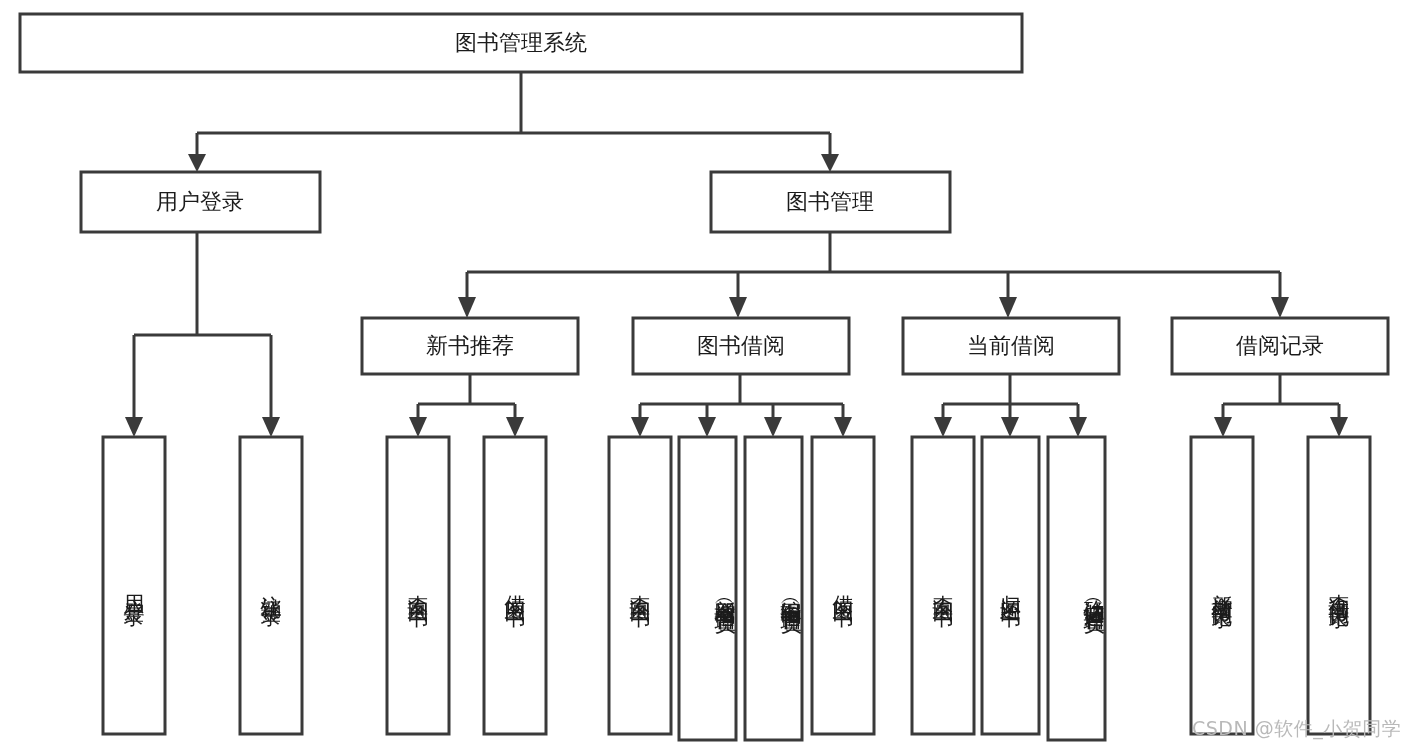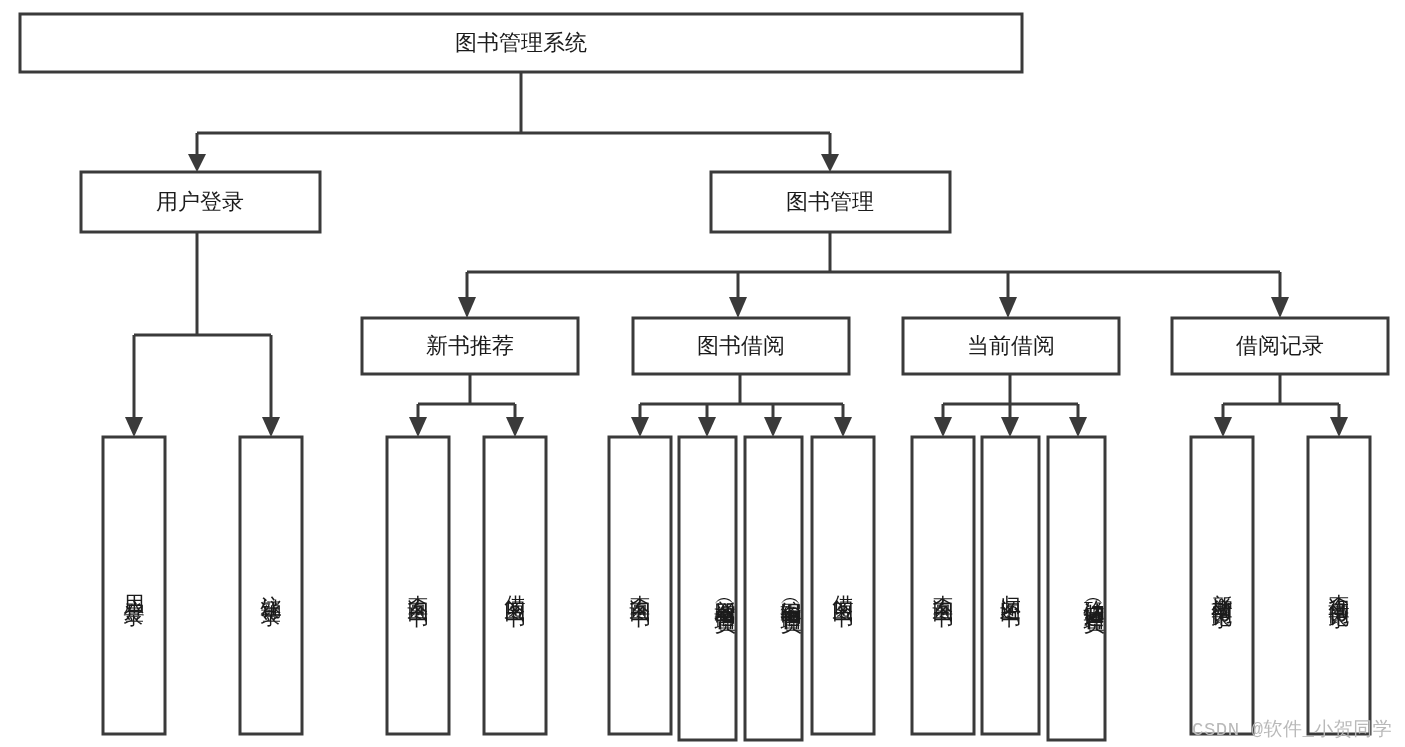--- a/index.html
+++ b/index.html
@@ -207,15 +207,15 @@
   <div class="leaf-text" style="left:745px; top:437px; width:57px; height:303px; align-items:flex-start; padding-top:6px; box-sizing:border-box; letter-spacing:2px;">编辑图书（管理员）</div>
   <div class="leaf-text" style="left:812px; top:437px; width:62px; height:297px;">借阅图书</div>
 
   <div class="leaf-text" style="left:912px; top:437px; width:62px; height:297px;">查询图书</div>
   <div class="leaf-text" style="left:982px; top:437px; width:57px; height:297px;">归还图书</div>
   <div class="leaf-text" style="left:1048px; top:437px; width:57px; height:303px; align-items:flex-start; padding-top:6px; box-sizing:border-box; letter-spacing:2px;">确认归还（管理员）</div>
 
   <div class="leaf-text" style="left:1191px; top:437px; width:62px; height:297px; letter-spacing:3px;">新增借阅记录</div>
   <div class="leaf-text" style="left:1308px; top:437px; width:62px; height:297px; letter-spacing:3px;">查询借阅记录</div>
 
-  <div class="watermark" style="left:1192px; top:716px;font-family:Liberation Mono, monospace;">CSDN @软件_小贺同学</div>
+  <div class="watermark" style="left:1192px; top:716px;">CSDN @软件_小贺同学</div>
 
 </div>
 
 </body></html>

